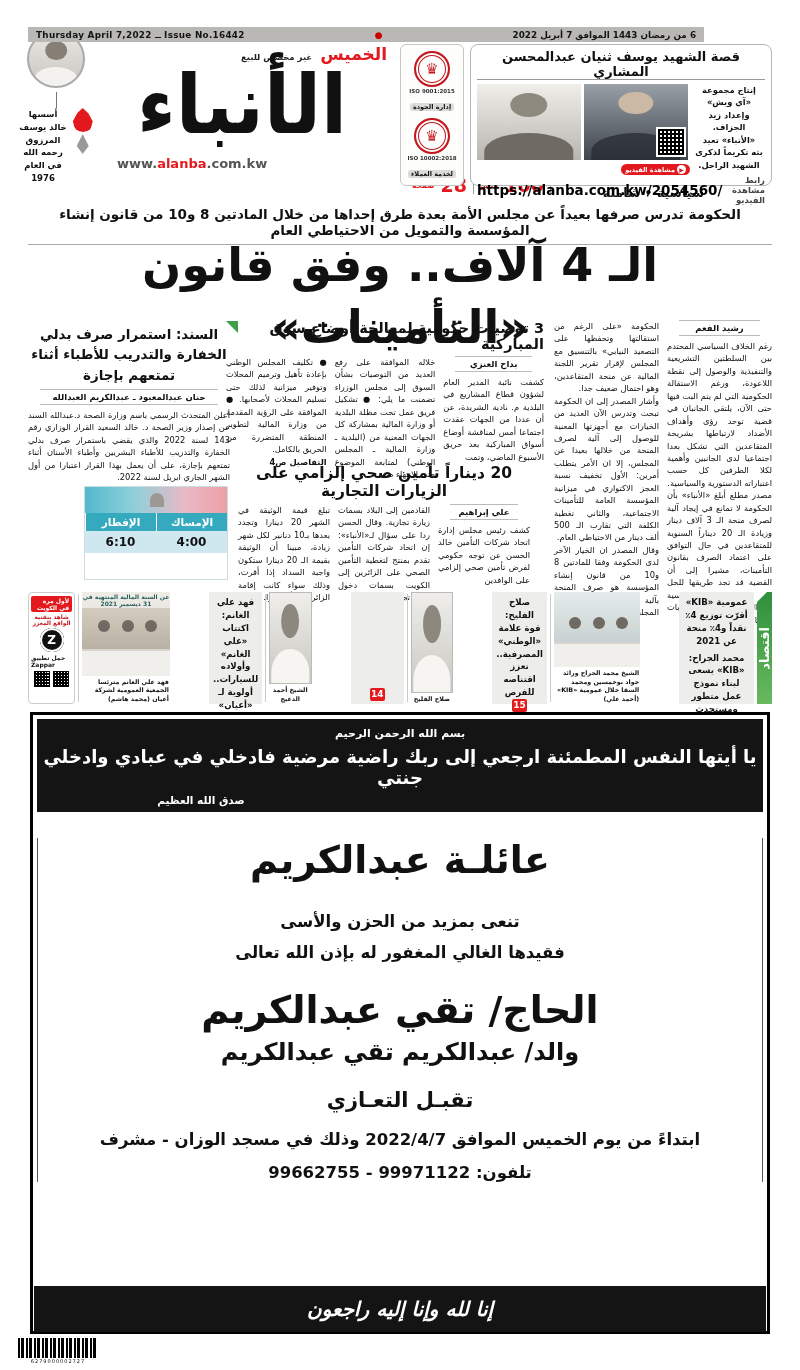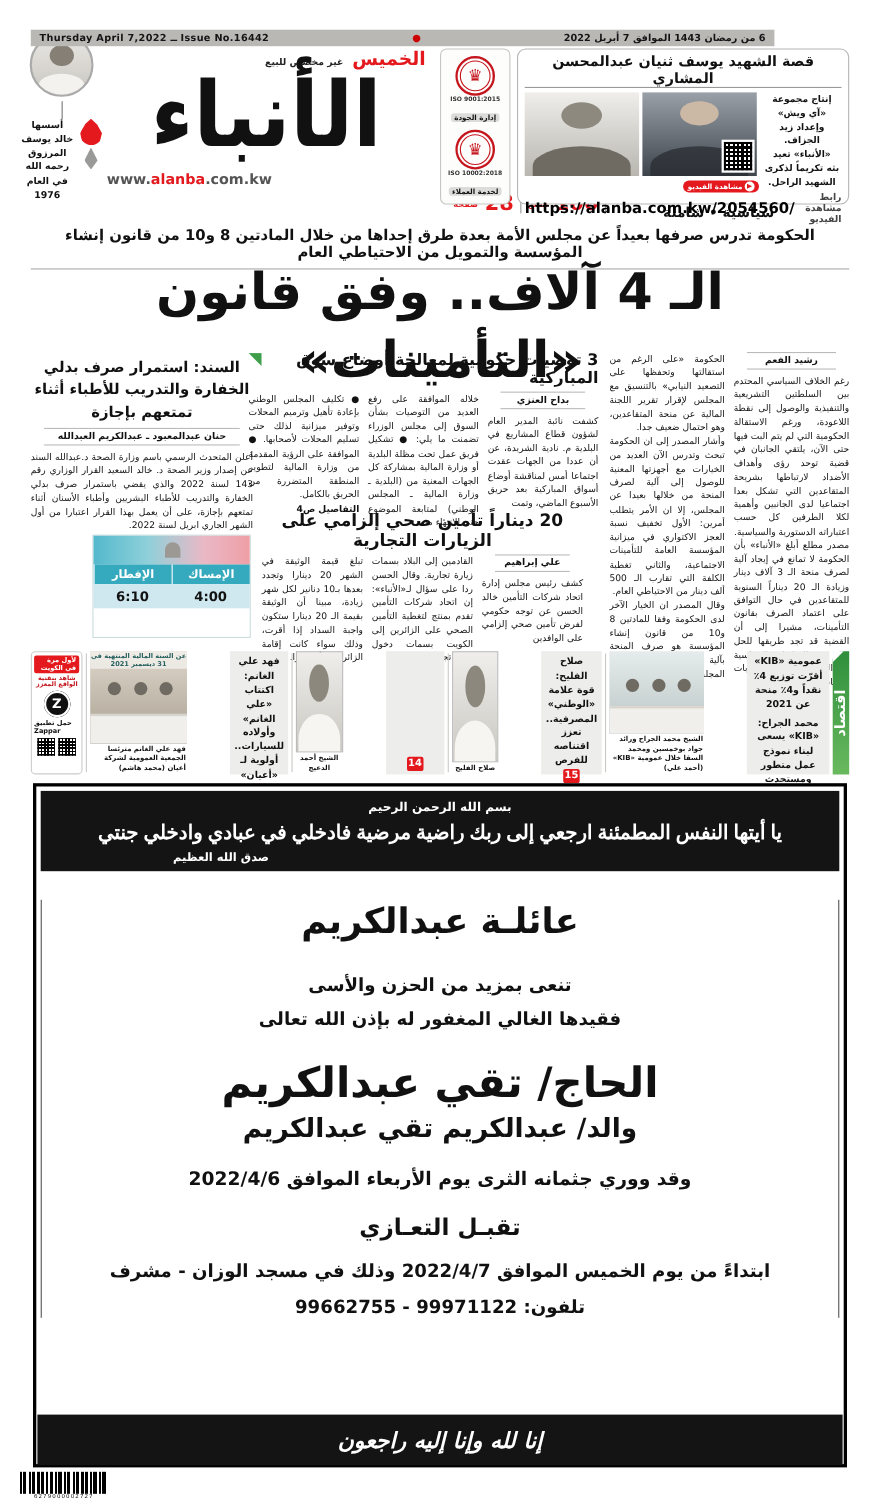--- a/index.html
+++ b/index.html
@@ -22,21 +22,21 @@
      font-size:8.8px;font-weight:bold;display:flex;align-items:center;justify-content:space-between;
      padding:0 8px;box-sizing:border-box;}
   .datestrip .en{direction:ltr;letter-spacing:.3px;}
   .reddot{color:#c00;font-size:9px;margin:0 6px;}
   .logo-block{right:413px;top:44px;width:290px;left:auto;text-align:center;}
   .edition-row{display:flex;justify-content:flex-start;gap:8px;align-items:baseline;}
   .edition-day{color:#e3191e;font-weight:bold;font-size:17px;}
   .nfs{font-size:8.5px;font-weight:bold;color:#222;}
   .logo-text{font-size:76px;font-weight:bold;line-height:.95;letter-spacing:-3px;
      transform:scaleY(1.08);transform-origin:top center;margin-top:2px;}
-  .site{position:absolute;top:112px;left:0;direction:ltr;font-size:13px;color:#8a8a88;font-weight:bold;}
+  .site{position:absolute;top:112px;left:20px;direction:ltr;font-size:13px;color:#8a8a88;font-weight:bold;}
   .site .brand{color:#e3191e;}
   .site .black{color:#555;}
   .tagline-row{top:170px;right:96px;width:292px;display:flex;align-items:center;gap:6px;font-weight:bold;}
   .tagline-row .tg{font-size:12.5px;}
   .tgdiv{width:1px;height:18px;background:#999;}
   .price-num{color:#e3191e;font-size:19px;font-weight:bold;}
   .price-unit{color:#e3191e;font-size:7.5px;font-weight:bold;}
   
   .iso-box{left:400px;top:44px;width:64px;height:142px;border:1px solid #c5c5c3;border-radius:6px;
      background:#fdfdfc;display:flex;flex-direction:column;align-items:center;justify-content:space-around;padding:3px 0;box-sizing:border-box;}
@@ -133,24 +133,24 @@
   .zap-logo{width:24px;height:24px;border-radius:50%;background:#111;color:#fff;display:flex;align-items:center;
      justify-content:center;font-size:12px;font-weight:bold;box-shadow:inset 0 0 0 2px #fff,inset 0 0 0 4px #111;}
   .zap-app{font-size:6px;font-weight:bold;direction:ltr;}
   .zap-qrs{display:flex;gap:3px;margin-top:1px;}
   .zap-qr{width:16px;height:16px;background:repeating-linear-gradient(0deg,#000 0 1.5px,transparent 1.5px 3px),
      repeating-linear-gradient(90deg,#000 0 1.5px,#fff 1.5px 3px);}
   
   .obit{top:712px;right:30px;left:30px;height:622px;border:3px solid #000;background:#fff;box-sizing:border-box;padding:4px;}
   .quran{background:#141414;color:#fff;text-align:center;padding:8px 6px 6px;}
   .q-bismillah{font-size:11px;font-weight:bold;}
-  .q-verse{font-size:18px;font-weight:bold;margin-top:6px;letter-spacing:-.5px;font-family:Liberation Serif, serif;}
+  .q-verse{font-size:18px;font-weight:bold;margin-top:6px;letter-spacing:-.5px;}
   .q-sadaqa{font-size:10.5px;font-weight:bold;text-align:left;padding-left:16%;margin-top:6px;}
   .obit-body{text-align:center;border-left:1px solid #555;border-right:1px solid #555;}
-  .ob-family{font-size:32px;font-weight:bold;margin-top:26px;letter-spacing:-1px;}
+  .ob-family{font-size:38px;font-weight:bold;margin-top:26px;letter-spacing:-1px;}
   .ob-line1{font-size:16.5px;font-weight:bold;margin-top:30px;}
   .ob-line2{font-size:16.5px;font-weight:bold;margin-top:12px;}
   .ob-name{font-size:38px;font-weight:bold;margin-top:26px;letter-spacing:-1px;}
   .ob-rel{font-size:24px;font-weight:bold;margin-top:6px;}
   .ob-burial{font-size:17px;font-weight:bold;margin-top:22px;}
   .ob-cond-t{font-size:21px;font-weight:bold;margin-top:22px;letter-spacing:2px;}
   .ob-cond-l{font-size:16.5px;font-weight:bold;margin-top:18px;}
   .ob-phone{font-size:16.5px;font-weight:bold;margin-top:14px;}
   .obit-footer{position:absolute;left:34px;right:34px;bottom:38px;height:46px;background:#141414;color:#fff;
      display:flex;align-items:center;justify-content:center;font-size:20px;font-weight:bold;font-style:italic;}
@@ -398,21 +398,20 @@
       <div class="q-bismillah">بسم الله الرحمن الرحيم</div>
       <div class="q-verse">يا أيتها النفس المطمئنة ارجعي إلى ربك راضية مرضية فادخلي في عبادي وادخلي جنتي</div>
       <div class="q-sadaqa">صدق الله العظيم</div>
     </div>
     <div class="obit-body">
       <div class="ob-family">عائلـة عبدالكريم</div>
       <div class="ob-line1">تنعى بمزيد من الحزن والأسى</div>
       <div class="ob-line2">فقيدها الغالي المغفور له بإذن الله تعالى</div>
       <div class="ob-name">الحاج/ تقي عبدالكريم</div>
       <div class="ob-rel">والد/ عبدالكريم تقي عبدالكريم</div>
-      <div class="ob-burial">وقد ووري جثمانه الثرى يوم الأربعاء الموافق 2022/4/6</div>
       <div class="ob-cond-t">تقبـل التعـازي</div>
       <div class="ob-cond-l">ابتداءً من يوم الخميس الموافق 2022/4/7 وذلك في مسجد الوزان - مشرف</div>
       <div class="ob-phone">تلفون: 99971122 - 99662755</div>
     </div>
   </div>
   <div class="abs obit-footer">
     <span>إنا لله وإنا إليه راجعون</span>
   </div>
 
   <div class="abs barcode">

